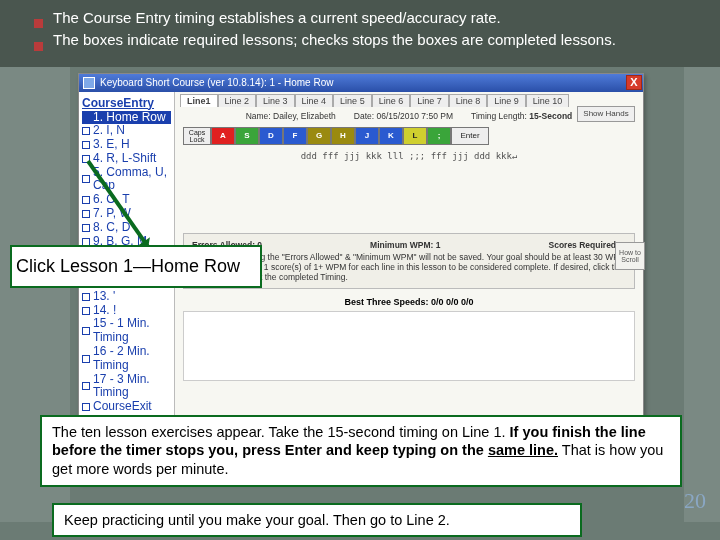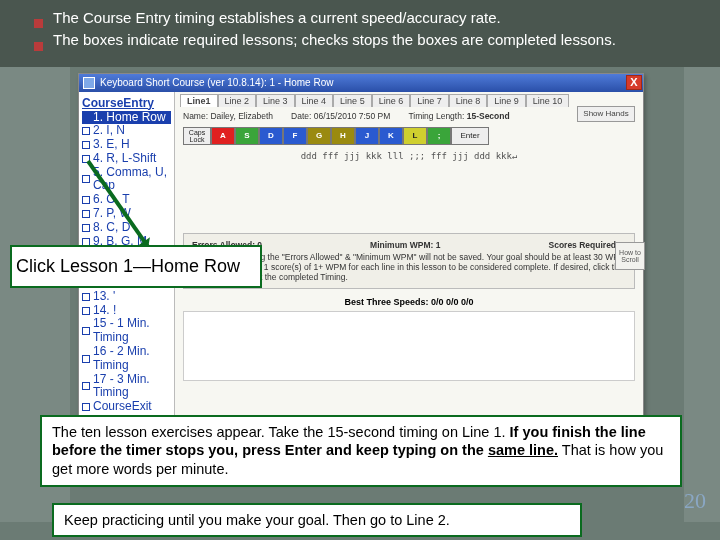--- a/index.html
+++ b/index.html
@@ -20,21 +20,21 @@
   .appbody { display: flex; height: calc(100% - 18px); }
   .lessonpanel { width: 96px; background: #fff; border-right: 1px solid #bbb; padding: 4px 3px; font-size: 12px; color: #1a3fad; }
   .lessonpanel .hdr { font-weight: bold; text-decoration: underline; margin-bottom: 1px; }
   .lrow { display: flex; align-items: center; margin: 0; line-height: 1.15; }
   .chk { width: 8px; height: 8px; border: 1px solid #1a3fad; margin-right: 3px; flex: 0 0 auto; }
   .lrow.sel { background: #1a3fad; color: #fff; }
   .rightpane { flex: 1; padding: 0; position: relative; background: #f7f7f2; }
   .tabs { display: flex; font-size: 9px; padding: 2px 5px 0 5px; gap: 0; }
   .tab { border: 1px solid #aaa; border-bottom: none; padding: 1px 6px; background: #eee; color: #444; }
   .tab.active { background: #fff; font-weight: bold; }
-  .infoline { font-size: 8.5px; padding: 4px 8px; color: #333; display: flex; gap: 18px; flex-wrap: wrap; }
+  .infoline { font-size: 8.5px; padding: 4px 8px; color: #333; display: flex; gap: 18px; flex-wrap: wrap; justify-content: center; }
   .infoline b { font-weight: bold; }
   .lessonline { font-size: 8.5px; padding: 0 8px 4px 8px; color: #333; }
   .keyboard { margin: 2px 8px 4px 8px; }
   .krow { display: flex; align-items: stretch; height: 18px; }
   .key { border: 1px solid #777; font-size: 8px; display: flex; align-items: center; justify-content: center; background: #eee; color: #222; }
   .caps { width: 28px; font-size: 7px; text-align: center; line-height: 1; }
   .hk { width: 24px; font-weight: bold; color: #fff; }
   .enter { width: 38px; font-size: 8px; }
   .A{background:#e02020}.S{background:#3aa53a}.D{background:#2a5ad0}.F{background:#2a5ad0}.G{background:#9a8a10}.H{background:#9a8a10}.J{background:#2a5ad0}.K{background:#2a5ad0}.L{background:#cfcf2f;color:#222}.SC{background:#3aa53a}
   .exline { font-size: 9px; font-family: monospace; text-align: center; color: #555; padding: 2px 0; }

